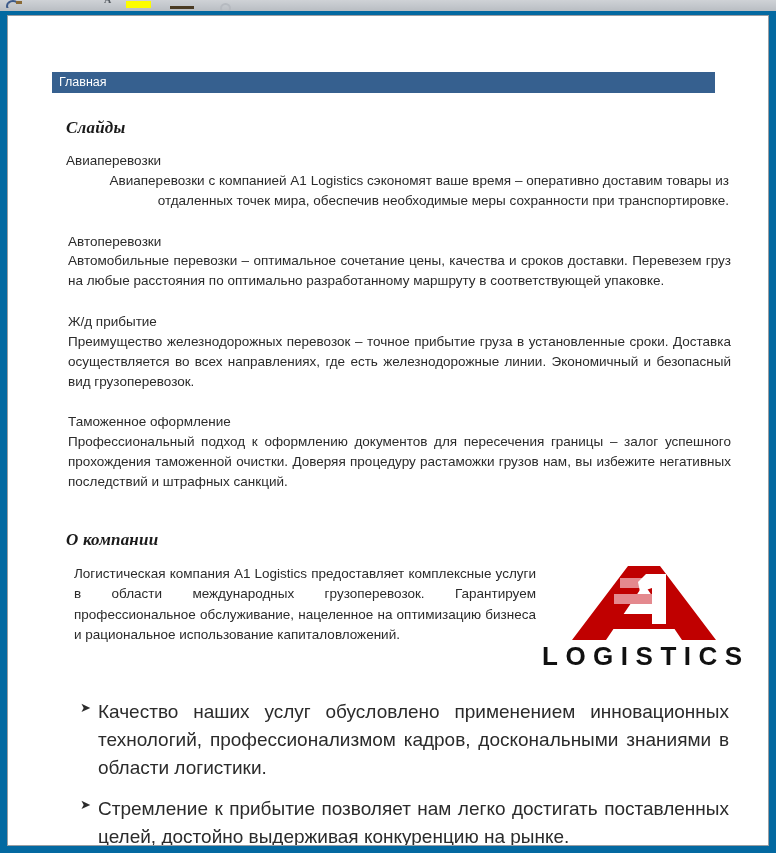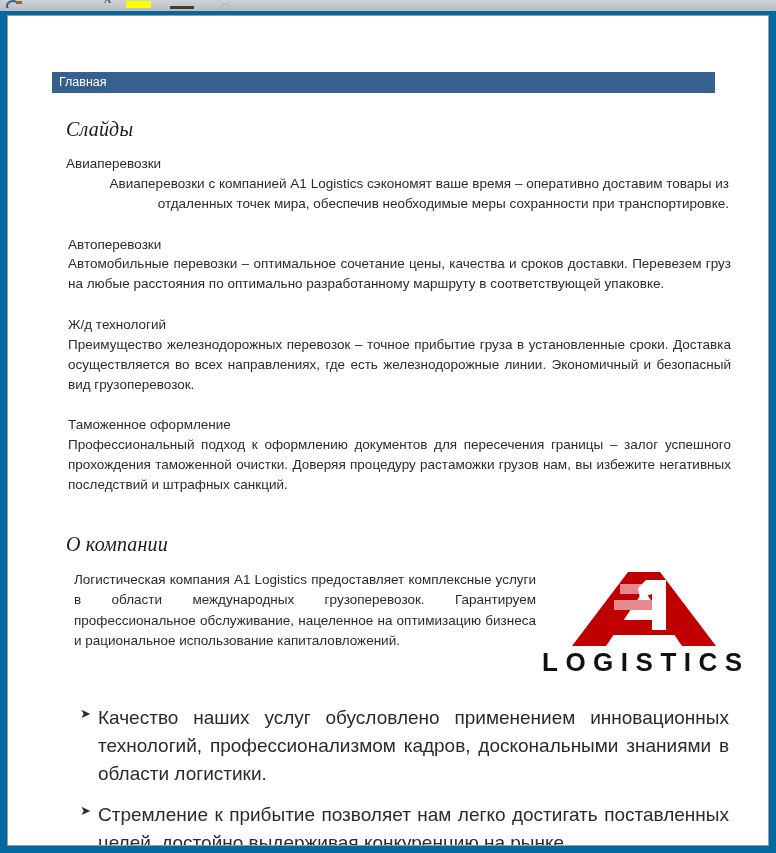--- a/index.html
+++ b/index.html
@@ -127,23 +127,23 @@
   }
   .topbar-label {
     color: #ffffff;
     font-size: 12.5px;
     font-family: "Liberation Sans", sans-serif;
     line-height: 1;
   }
 
   .section-head {
     font-family: "Liberation Serif", "DejaVu Serif", serif;
-    font-weight: normal;
+    font-weight: bold;
     font-style: italic;
-    font-size: 20px;
+    font-size: 17px;
     color: #1a1a1a;
     margin: 25px 0 13px 14px;
     letter-spacing: 0.2px;
   }
   .section-head.second { margin-top: 38px; margin-bottom: 14px; }
 
   .block { margin: 0 0 0 14px; width: 663px; }
   .block + .block { margin-top: 21px; margin-left: 16px; }
 
   .sub-title {
@@ -263,21 +263,21 @@
         <p class="sub-title">Авиаперевозки</p>
         <p class="body-text left">Авиаперевозки с компанией A1 Logistics сэкономят ваше время – оперативно доставим товары из отдаленных точек мира, обеспечив необходимые меры сохранности при транспортировке.</p>
       </div>
 
       <div class="block">
         <p class="sub-title">Автоперевозки</p>
         <p class="body-text">Автомобильные перевозки – оптимальное сочетание цены, качества и сроков доставки. Перевезем груз на любые расстояния по оптимально разработанному маршруту в соответствующей упаковке.</p>
       </div>
 
       <div class="block">
-        <p class="sub-title">Ж/д технологий</p>
+        <p class="sub-title">Ж/д прибытие</p>
         <p class="body-text">Преимущество железнодорожных перевозок – точное прибытие груза в установленные сроки. Доставка осуществляется во всех направлениях, где есть железнодорожные линии. Экономичный и безопасный вид грузоперевозок.</p>
       </div>
 
       <div class="block">
         <p class="sub-title">Таможенное оформление</p>
         <p class="body-text">Профессиональный подход к оформлению документов для пересечения границы – залог успешного прохождения таможенной очистки. Доверяя процедуру растаможки грузов нам, вы избежите негативных последствий и штрафных санкций.</p>
       </div>
 
       <div class="section-head second">О компании</div>
 

